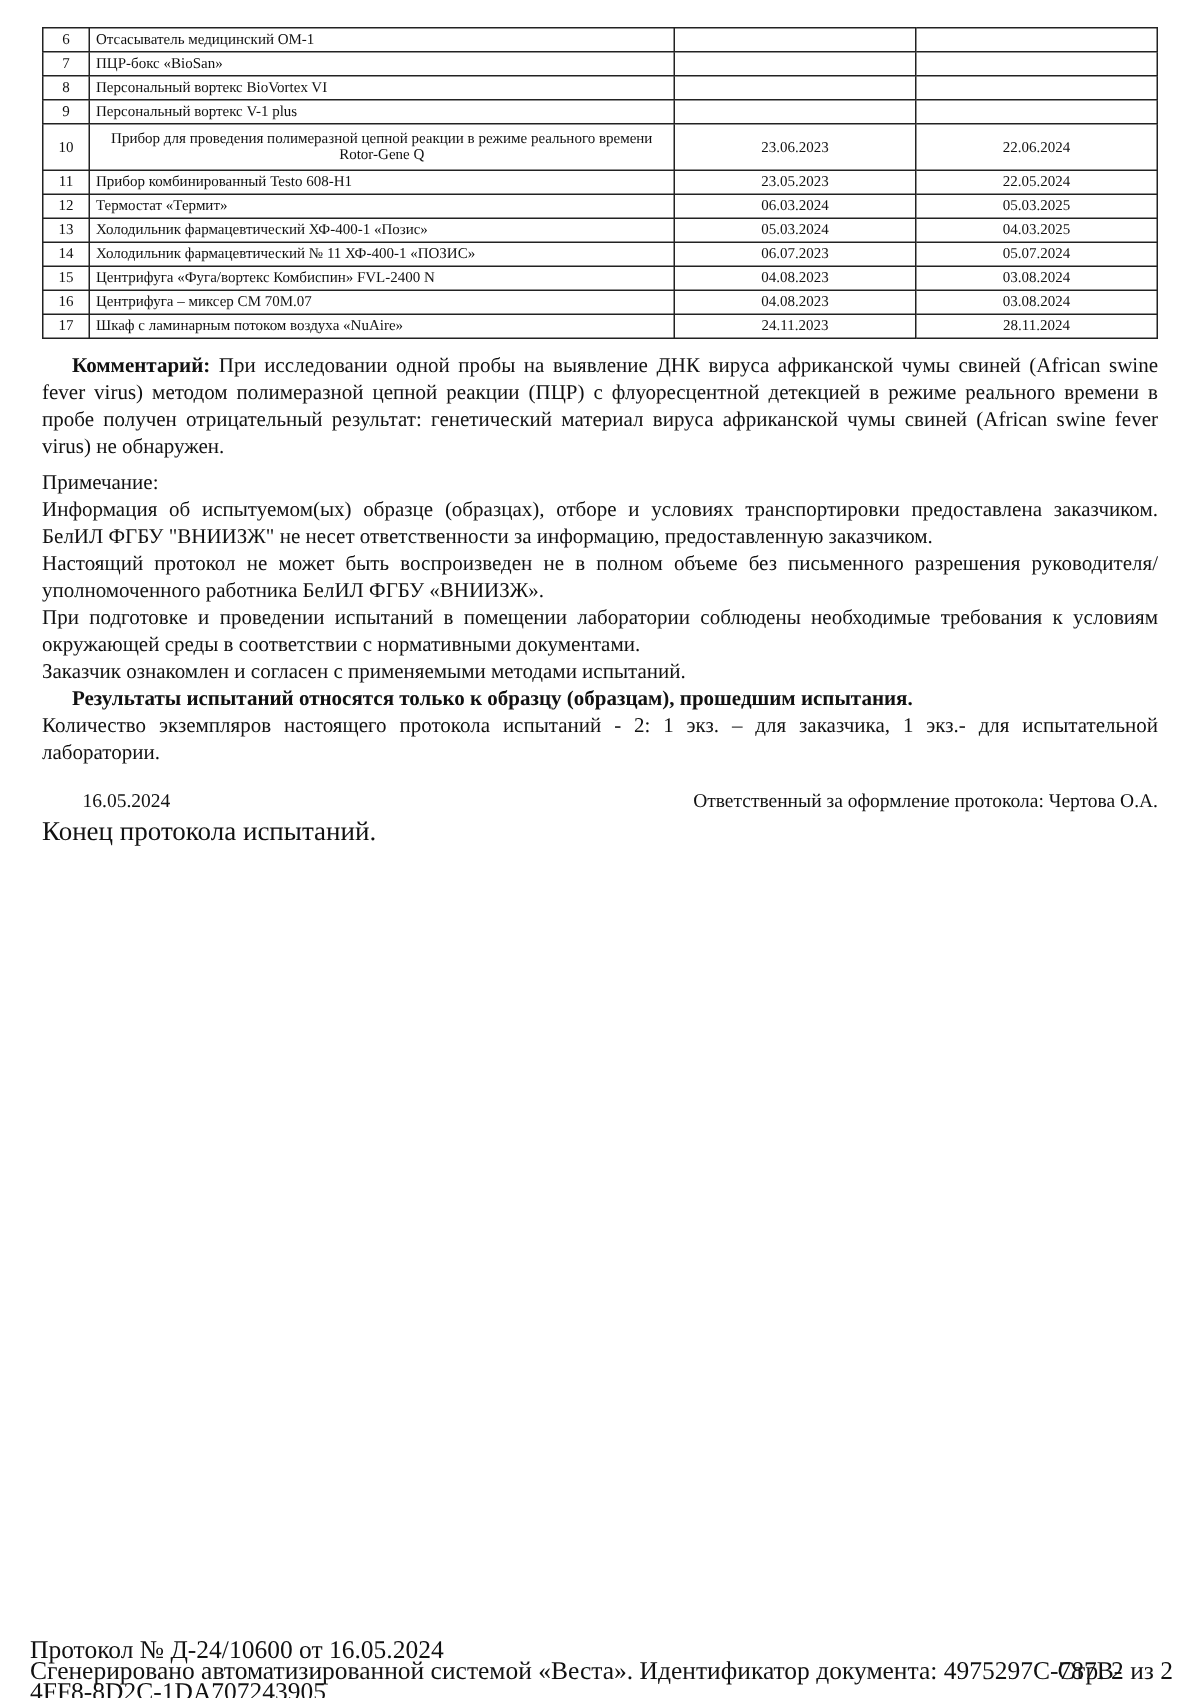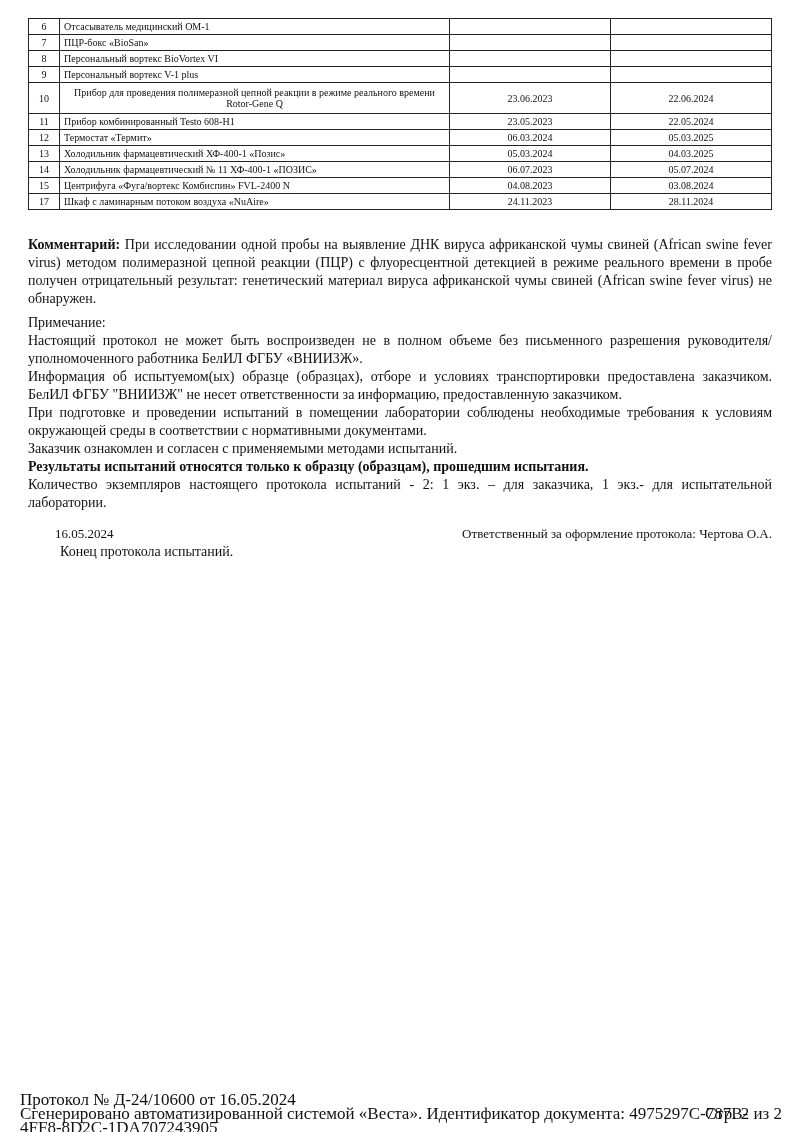--- a/index.html
+++ b/index.html
@@ -10,25 +10,25 @@
   .equip-table td { border: 1px solid #222; padding: 0 4px; height: 15px; line-height: 11px; vertical-align: middle; }
   .equip-table td.num { text-align: center; width: 22px; }
   .equip-table td.name { width: 381px; }
   .equip-table td.date { text-align: center; width: 152px; }
   .equip-table tr.tall td { height: 30px; text-align: center; }
   .block { position: absolute; left: 28px; width: 744px; font-size: 14px; line-height: 18px; }
   .comment { top: 236px; }
   .notes { top: 314px; }
   .notes p { margin: 0; }
   .justify { text-align: justify; text-align-last: left; }
-  b { font-weight: bold; }
+  b { font-weight: bold; margin-left: 20px; }
   .sign-row { position: absolute; left: 28px; width: 744px; top: 526px; font-size: 13px; line-height: 16px; }
   .sign-date { position: absolute; left: 0; top: 0; margin-left: 27px; }
   .sign-resp { position: absolute; right: 0; top: 0; }
-  .end-text { position: absolute; left: 28px; top: 544px; font-size: 14px; margin-left: 32px; }
+  .end-text { position: absolute; left: 28px; top: 544px; font-size: 18px; }
   .footer { position: absolute; left: 20px; width: 762px; font-size: 17px; line-height: 14px; }
   .footer-1 { top: 1093px; }
   .footer-2 { top: 1107px; }
   .page-num { position: absolute; right: 0; top: 0; }
 </style>
 </head>
 <body>
 
 <table class="equip-table">
   <tbody id="equip-body">
@@ -86,36 +86,42 @@
         <td class="date">06.07.2023</td>
         <td class="date">05.07.2024</td>
       </tr>
       <tr>
         <td class="num">15</td>
         <td class="name">Центрифуга «Фуга/вортекс Комбиспин» FVL-2400 N</td>
         <td class="date">04.08.2023</td>
         <td class="date">03.08.2024</td>
       </tr>
       <tr>
+        <td class="num">16</td>
+        <td class="name">Центрифуга – миксер СМ 70М.07</td>
+        <td class="date">04.08.2023</td>
+        <td class="date">03.08.2024</td>
+      </tr>
+      <tr>
         <td class="num">17</td>
         <td class="name">Шкаф с ламинарным потоком воздуха «NuAire»</td>
         <td class="date">24.11.2023</td>
         <td class="date">28.11.2024</td>
       </tr>
     </tbody>
 </table>
 
 <div class="block comment justify">
   <b>Комментарий:</b><span> При исследовании одной пробы на выявление ДНК вируса африканской чумы свиней (African swine fever virus) методом полимеразной цепной реакции (ПЦР) с флуоресцентной детекцией в режиме реального времени в пробе получен отрицательный результат: генетический материал вируса африканской чумы свиней (African swine fever virus) не обнаружен.</span>
 </div>
 
 <div class="block notes">
   <p>Примечание:</p>
+  <p class="justify">Информация об испытуемом(ых) образце (образцах), отборе и условиях транспортировки предоставлена заказчиком. БелИЛ ФГБУ "ВНИИЗЖ" не несет ответственности за информацию, предоставленную заказчиком.</p>
   <p class="justify">Настоящий протокол не может быть воспроизведен не в полном объеме без письменного разрешения руководителя/уполномоченного работника БелИЛ ФГБУ «ВНИИЗЖ».</p>
-  <p class="justify">Информация об испытуемом(ых) образце (образцах), отборе и условиях транспортировки предоставлена заказчиком. БелИЛ ФГБУ "ВНИИЗЖ" не несет ответственности за информацию, предоставленную заказчиком.</p>
   <p class="justify">При подготовке и проведении испытаний в помещении лаборатории соблюдены необходимые требования к условиям окружающей среды в соответствии с нормативными документами.</p>
   <p>Заказчик ознакомлен и согласен с применяемыми методами испытаний.</p>
   <p><b>Результаты испытаний относятся только к образцу (образцам), прошедшим испытания.</b></p>
   <p class="justify">Количество экземпляров настоящего протокола испытаний - 2: 1 экз. – для заказчика, 1 экз.- для испытательной лаборатории.</p>
 </div>
 
 <div class="sign-row">
   <span class="sign-date">16.05.2024</span>
   <span class="sign-resp">Ответственный за оформление протокола: Чертова О.А.</span>
 </div>

